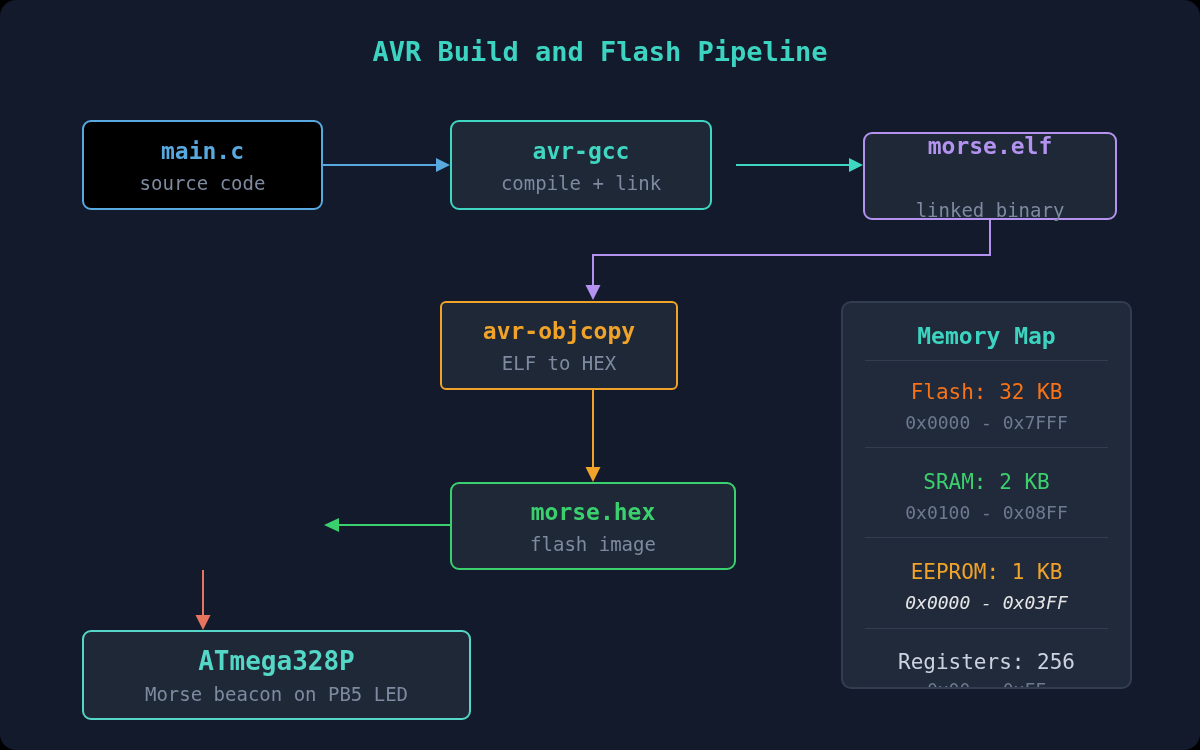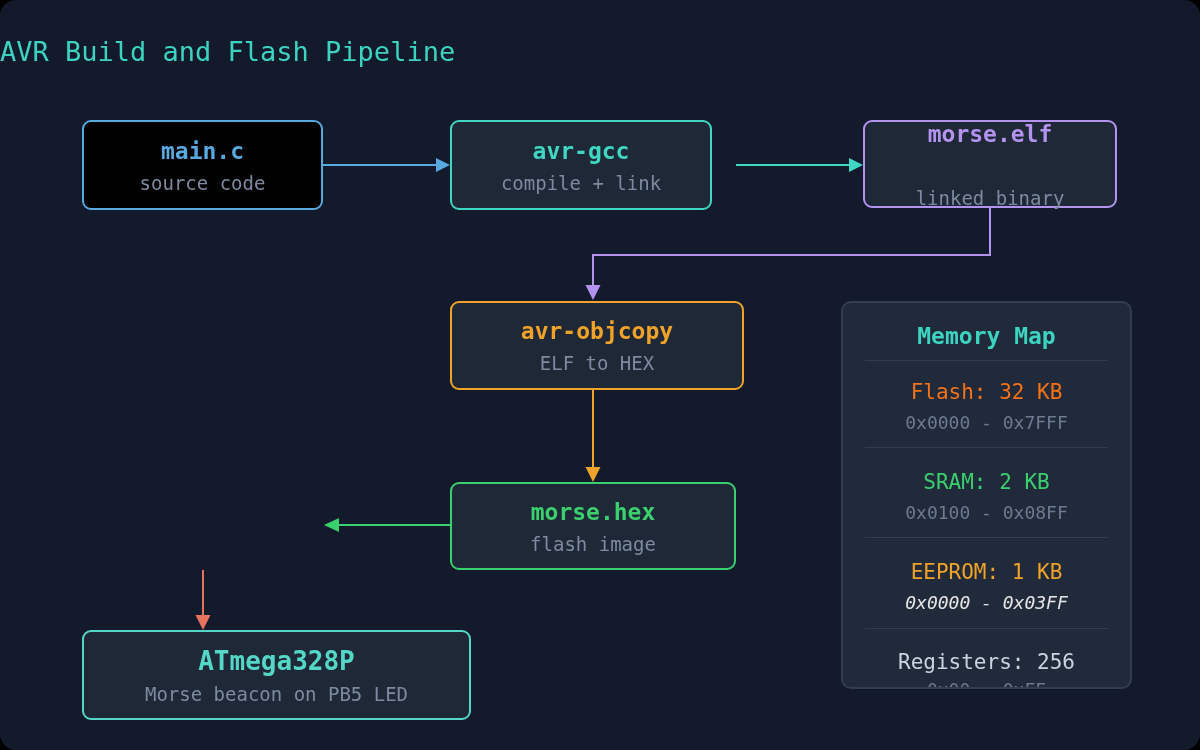--- a/index.html
+++ b/index.html
@@ -8,22 +8,23 @@
     position: relative;
     width: 1200px;
     height: 750px;
     border-radius: 16px;
     overflow: hidden;
     font-family: "DejaVu Sans Mono", "Liberation Mono", monospace;
   }
   .page-title {
     position: absolute;
     top: 36px; left: 0; right: 0;
+    text-align: center;
     font-size: 27px;
-    font-weight: normal;
+    font-weight: bold;
     letter-spacing: 0;
   }
   svg.edges {
     position: absolute;
     top: 0; left: 0;
     width: 1200px; height: 750px;
     pointer-events: none;
   }
   .node {
     position: absolute;
@@ -33,22 +34,22 @@
     flex-direction: column;
     align-items: center;
     justify-content: center;
     gap: 7px;
     padding: 6px 8px;
   }
   .node-title { font-size: 23px; font-weight: bold; line-height: 28px; }
   .node-sub   { font-size: 19px; line-height: 22px; }
   .node-mainc     { left: 82px;  top: 120px; width: 241px; height: 90px; }
   .node-avrgcc    { left: 450px; top: 120px; width: 262px; height: 90px; }
-  .node-morseelf  { left: 863px; top: 120px; width: 254px; height: 88px; }
-  .node-avrobjcopy{ left: 450px; top: 301px; width: 294px; height: 89px; }
+  .node-morseelf  { left: 863px; top: 132px; width: 254px; height: 88px; }
+  .node-avrobjcopy{ left: 440px; top: 301px; width: 238px; height: 89px; border-radius: 6px; }
   .node-morsehex  { left: 450px; top: 482px; width: 286px; height: 88px; }
   .node-avrdude   { left: 82px;  top: 480px; width: 242px; height: 90px; }
   .node-atmega    { left: 82px;  top: 630px; width: 389px; height: 90px; }
   .node-atmega .node-title { font-size: 26px; line-height: 30px; }
 
   .mm-panel {
     position: absolute;
     left: 841px; top: 301px;
     width: 291px; height: 388px;
     border: 2px solid #323d50;

